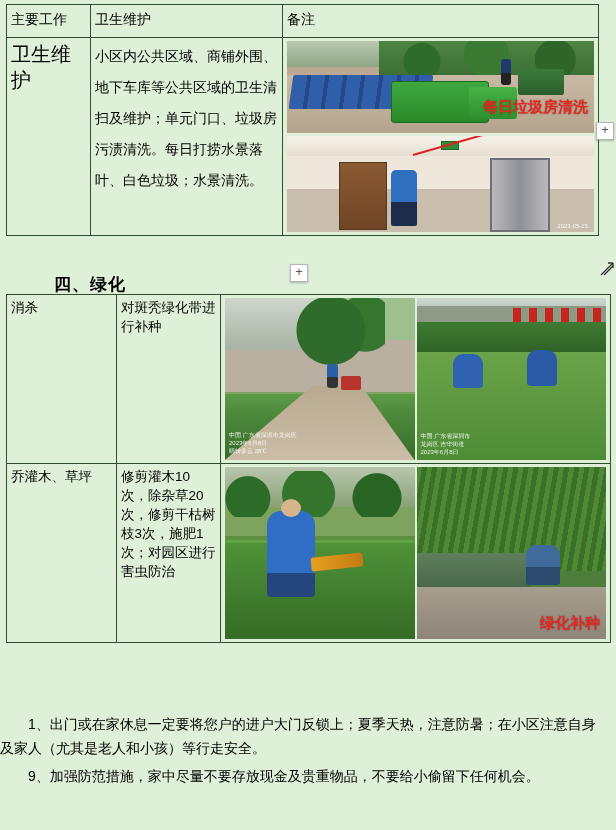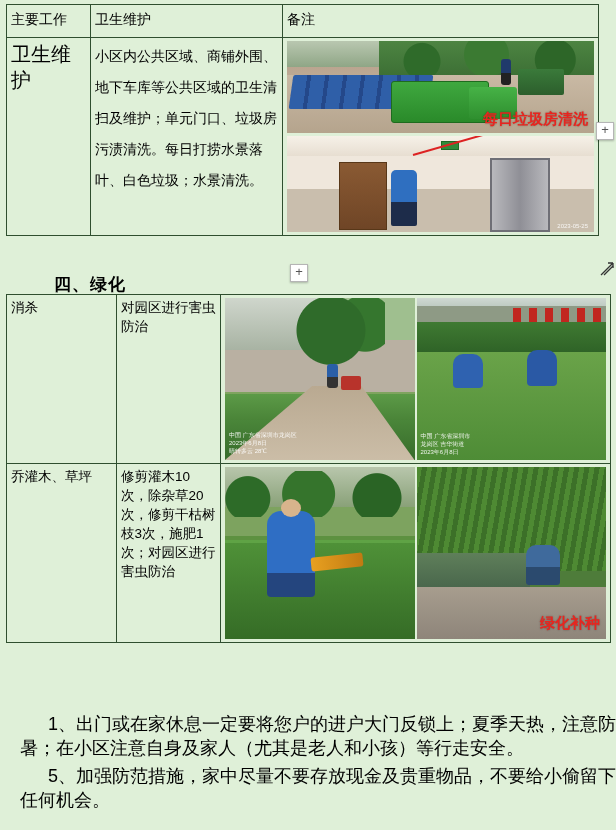--- a/index.html
+++ b/index.html
@@ -144,21 +144,21 @@
     position: absolute; left: 214px; top: 18px; width: 10px; height: 26px;
     background: linear-gradient(to bottom,#203a6b 0 14px,#222 14px 26px);
     border-radius: 3px;
   }
   #photo-trash-bins .cart {
     position: absolute; right: 30px; top: 28px; width: 46px; height: 26px;
     background: linear-gradient(to bottom,#3a7a3a,#2c5e2c);
     border-radius: 2px;
   }
   #photo-trash-bins .cap {
-    right: 6px; bottom: 4px;
+    right: 6px; bottom: 16px;
   }
 
   
   #photo-corridor {
     width: 100%;
     height: 96px;
     margin-top: 3px;
     background: linear-gradient(to bottom,#efe7dc 0 55%,#c9bead 55% 100%);
   }
   #photo-corridor .ceil {
@@ -346,23 +346,23 @@
   #photo-replant .worker {
     position: absolute; right: 46px; top: 78px; width: 34px; height: 40px;
     background: linear-gradient(to bottom,#3f6a9c 0 22px,#2b4a6e 22px 40px);
     border-radius: 10px 10px 3px 3px;
   }
   #photo-replant .cap { right: 6px; bottom: 6px; }
 
   
   .para {
     position: absolute;
-    left: 20px;
+    left: 0;
     width: 596px;
-    font-size: 18px;
+    font-size: 14px;
     line-height: 24px;
     text-indent: 28px;
   }
   #para-1 { top: 712px; }
   #para-2 { top: 764px; }
 
   
   .plus-btn {
     position: absolute;
     width: 16px; height: 16px;
@@ -451,21 +451,21 @@
   <table class="doc" id="table-two">
     <colgroup>
         <col class="g1">
         <col class="g2">
         <col class="g3">
       </colgroup>
     <tbody>
 
       <tr>
         <td class="g-cat">消杀</td>
-        <td class="g-desc">对园区进行害虫防治</td>
+        <td class="g-desc">对斑秃绿化带进行补种</td>
         <td class="g-media">
           <div class="media-row">
 
             <div class="photo" id="photo-pest">
               <div class="bldg"></div>
               <div class="treeL"></div>
               <div class="hedge"></div>
               <div class="hedgeTop"></div>
               <div class="path"></div>
               <div class="worker"></div>
@@ -516,15 +516,15 @@
             </div>
 
           </div>
         </td>
       </tr>
     </tbody>
   </table>
 
 
   <div class="para" id="para-1">1、出门或在家休息一定要将您户的进户大门反锁上；夏季天热，注意防暑；在小区注意自身及家人（尤其是老人和小孩）等行走安全。</div>
-  <div class="para" id="para-2">5、加强防范措施，家中尽量不要存放现金及贵重物品，不要给小偷留下任何机会。</div>
+  <div class="para" id="para-2">9、加强防范措施，家中尽量不要存放现金及贵重物品，不要给小偷留下任何机会。</div>
 
 </div>
 
 </body></html>

